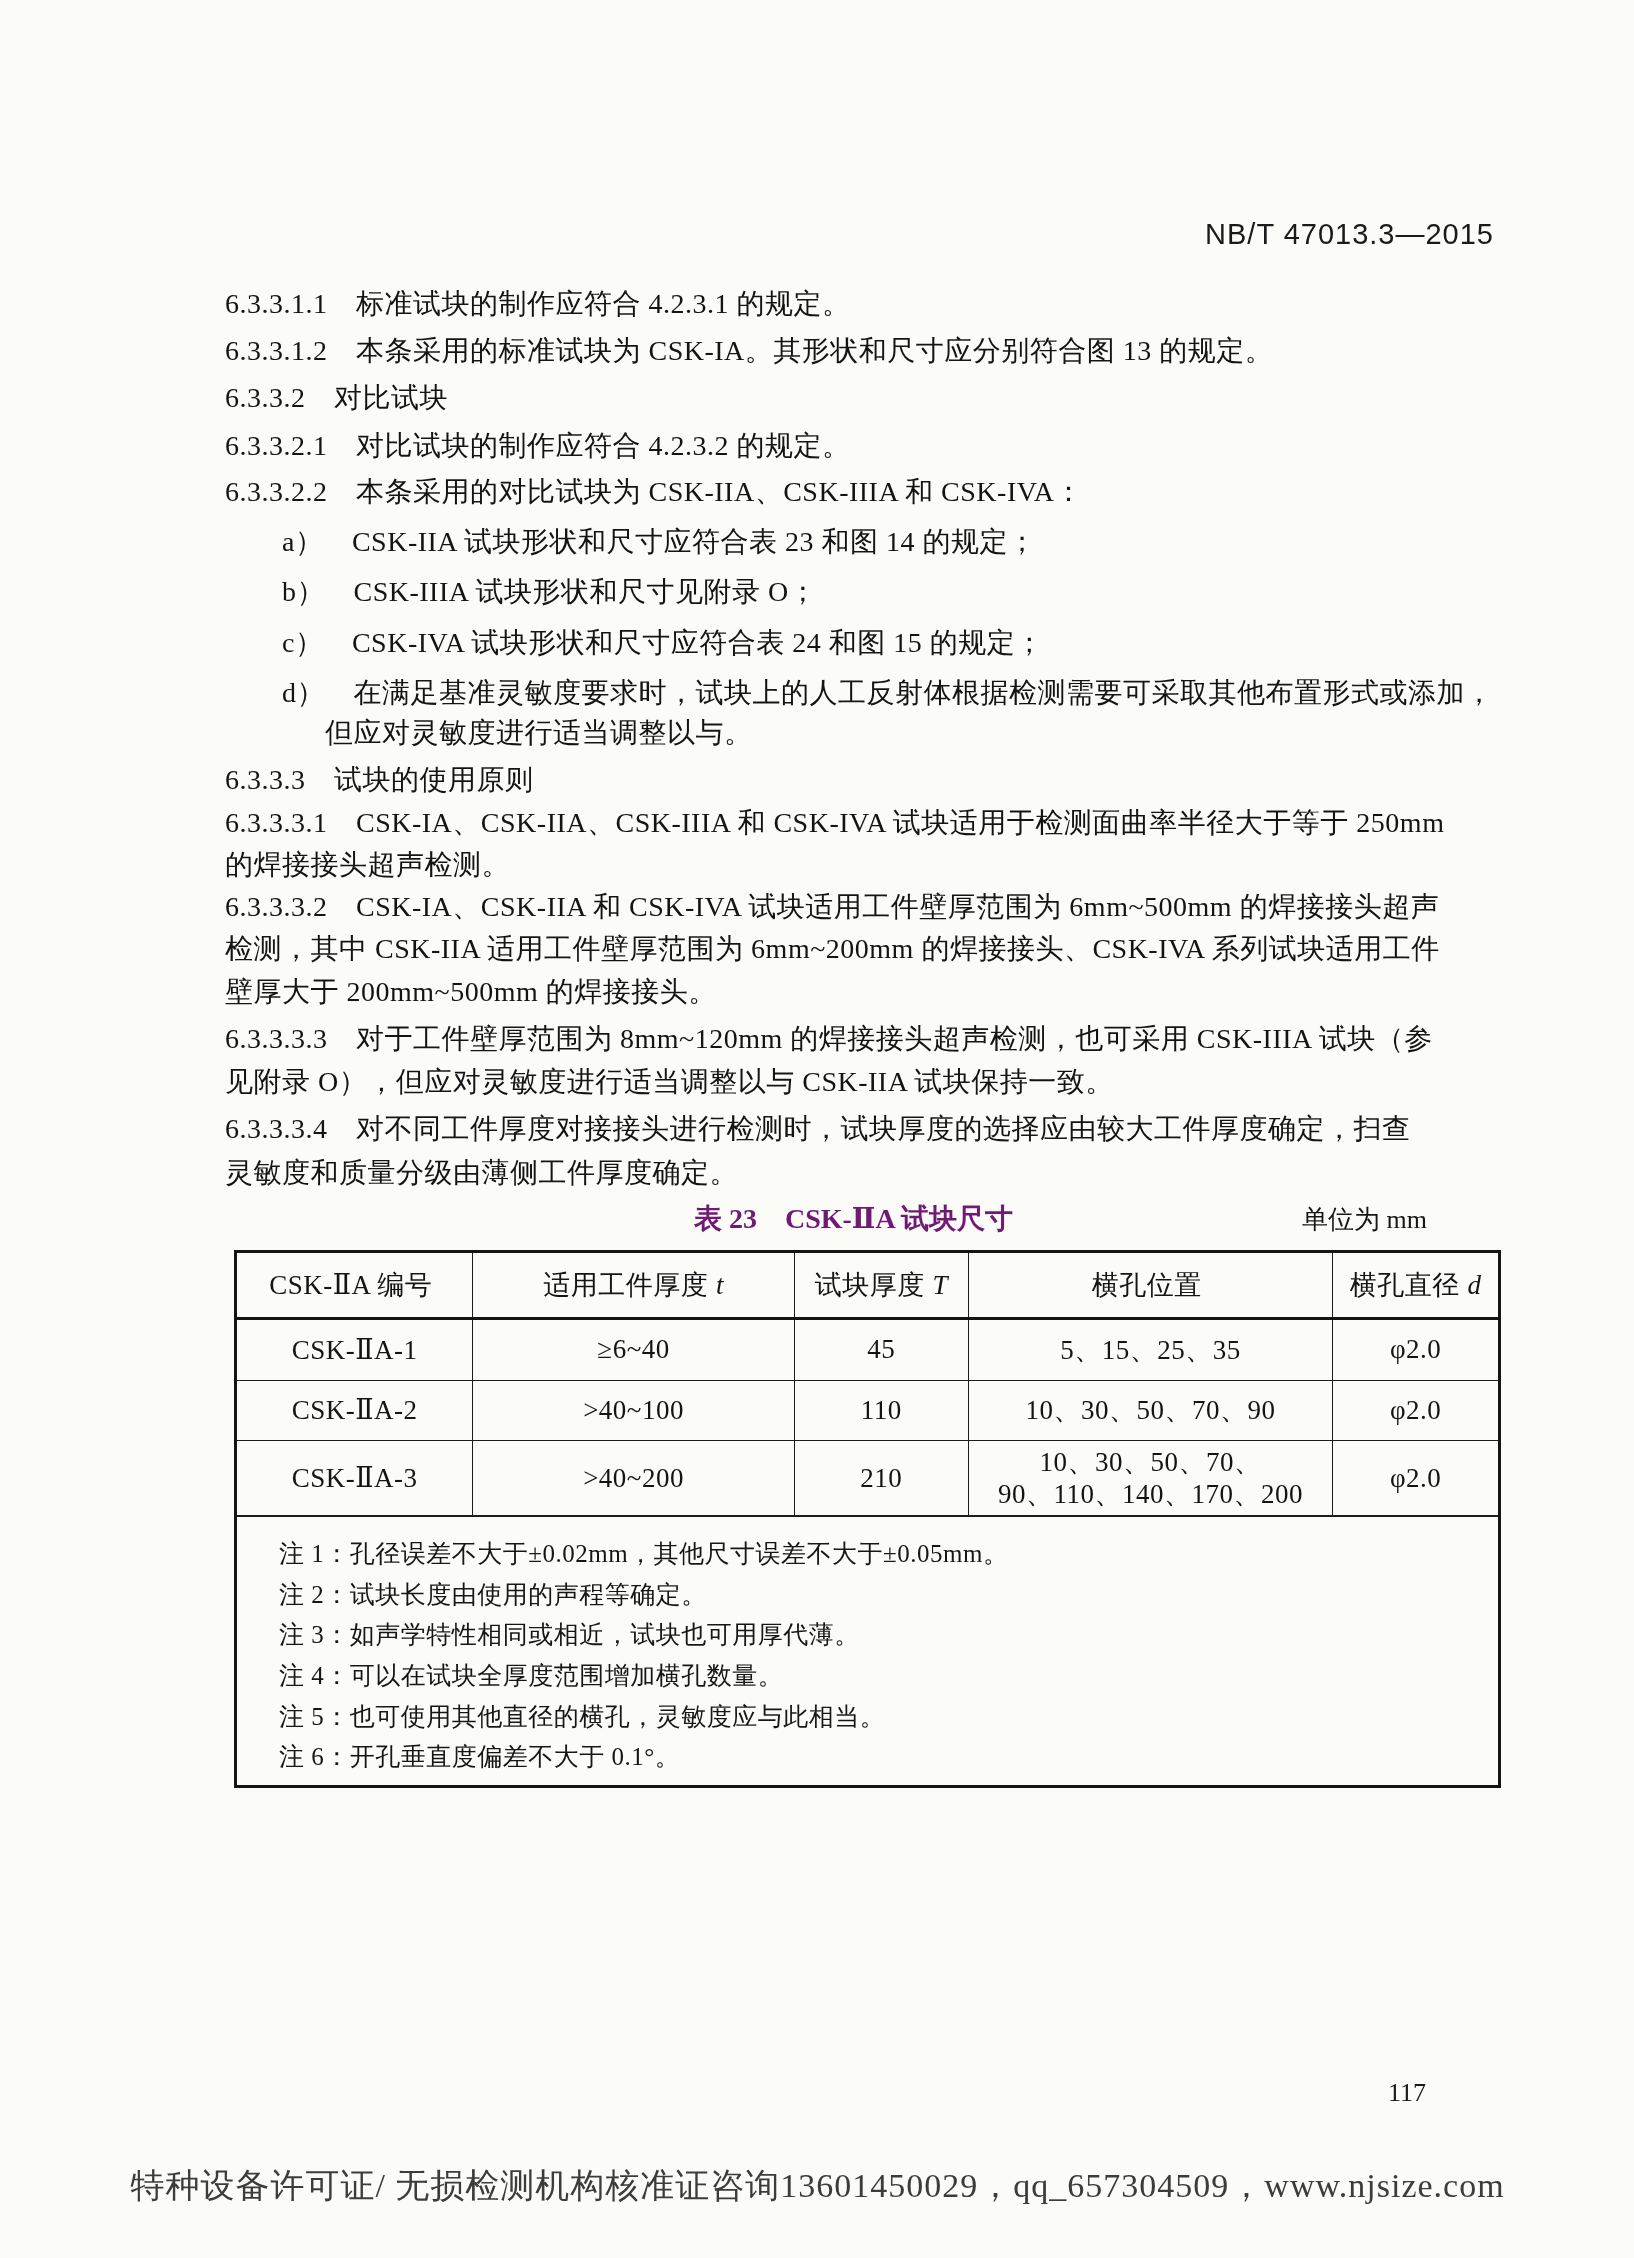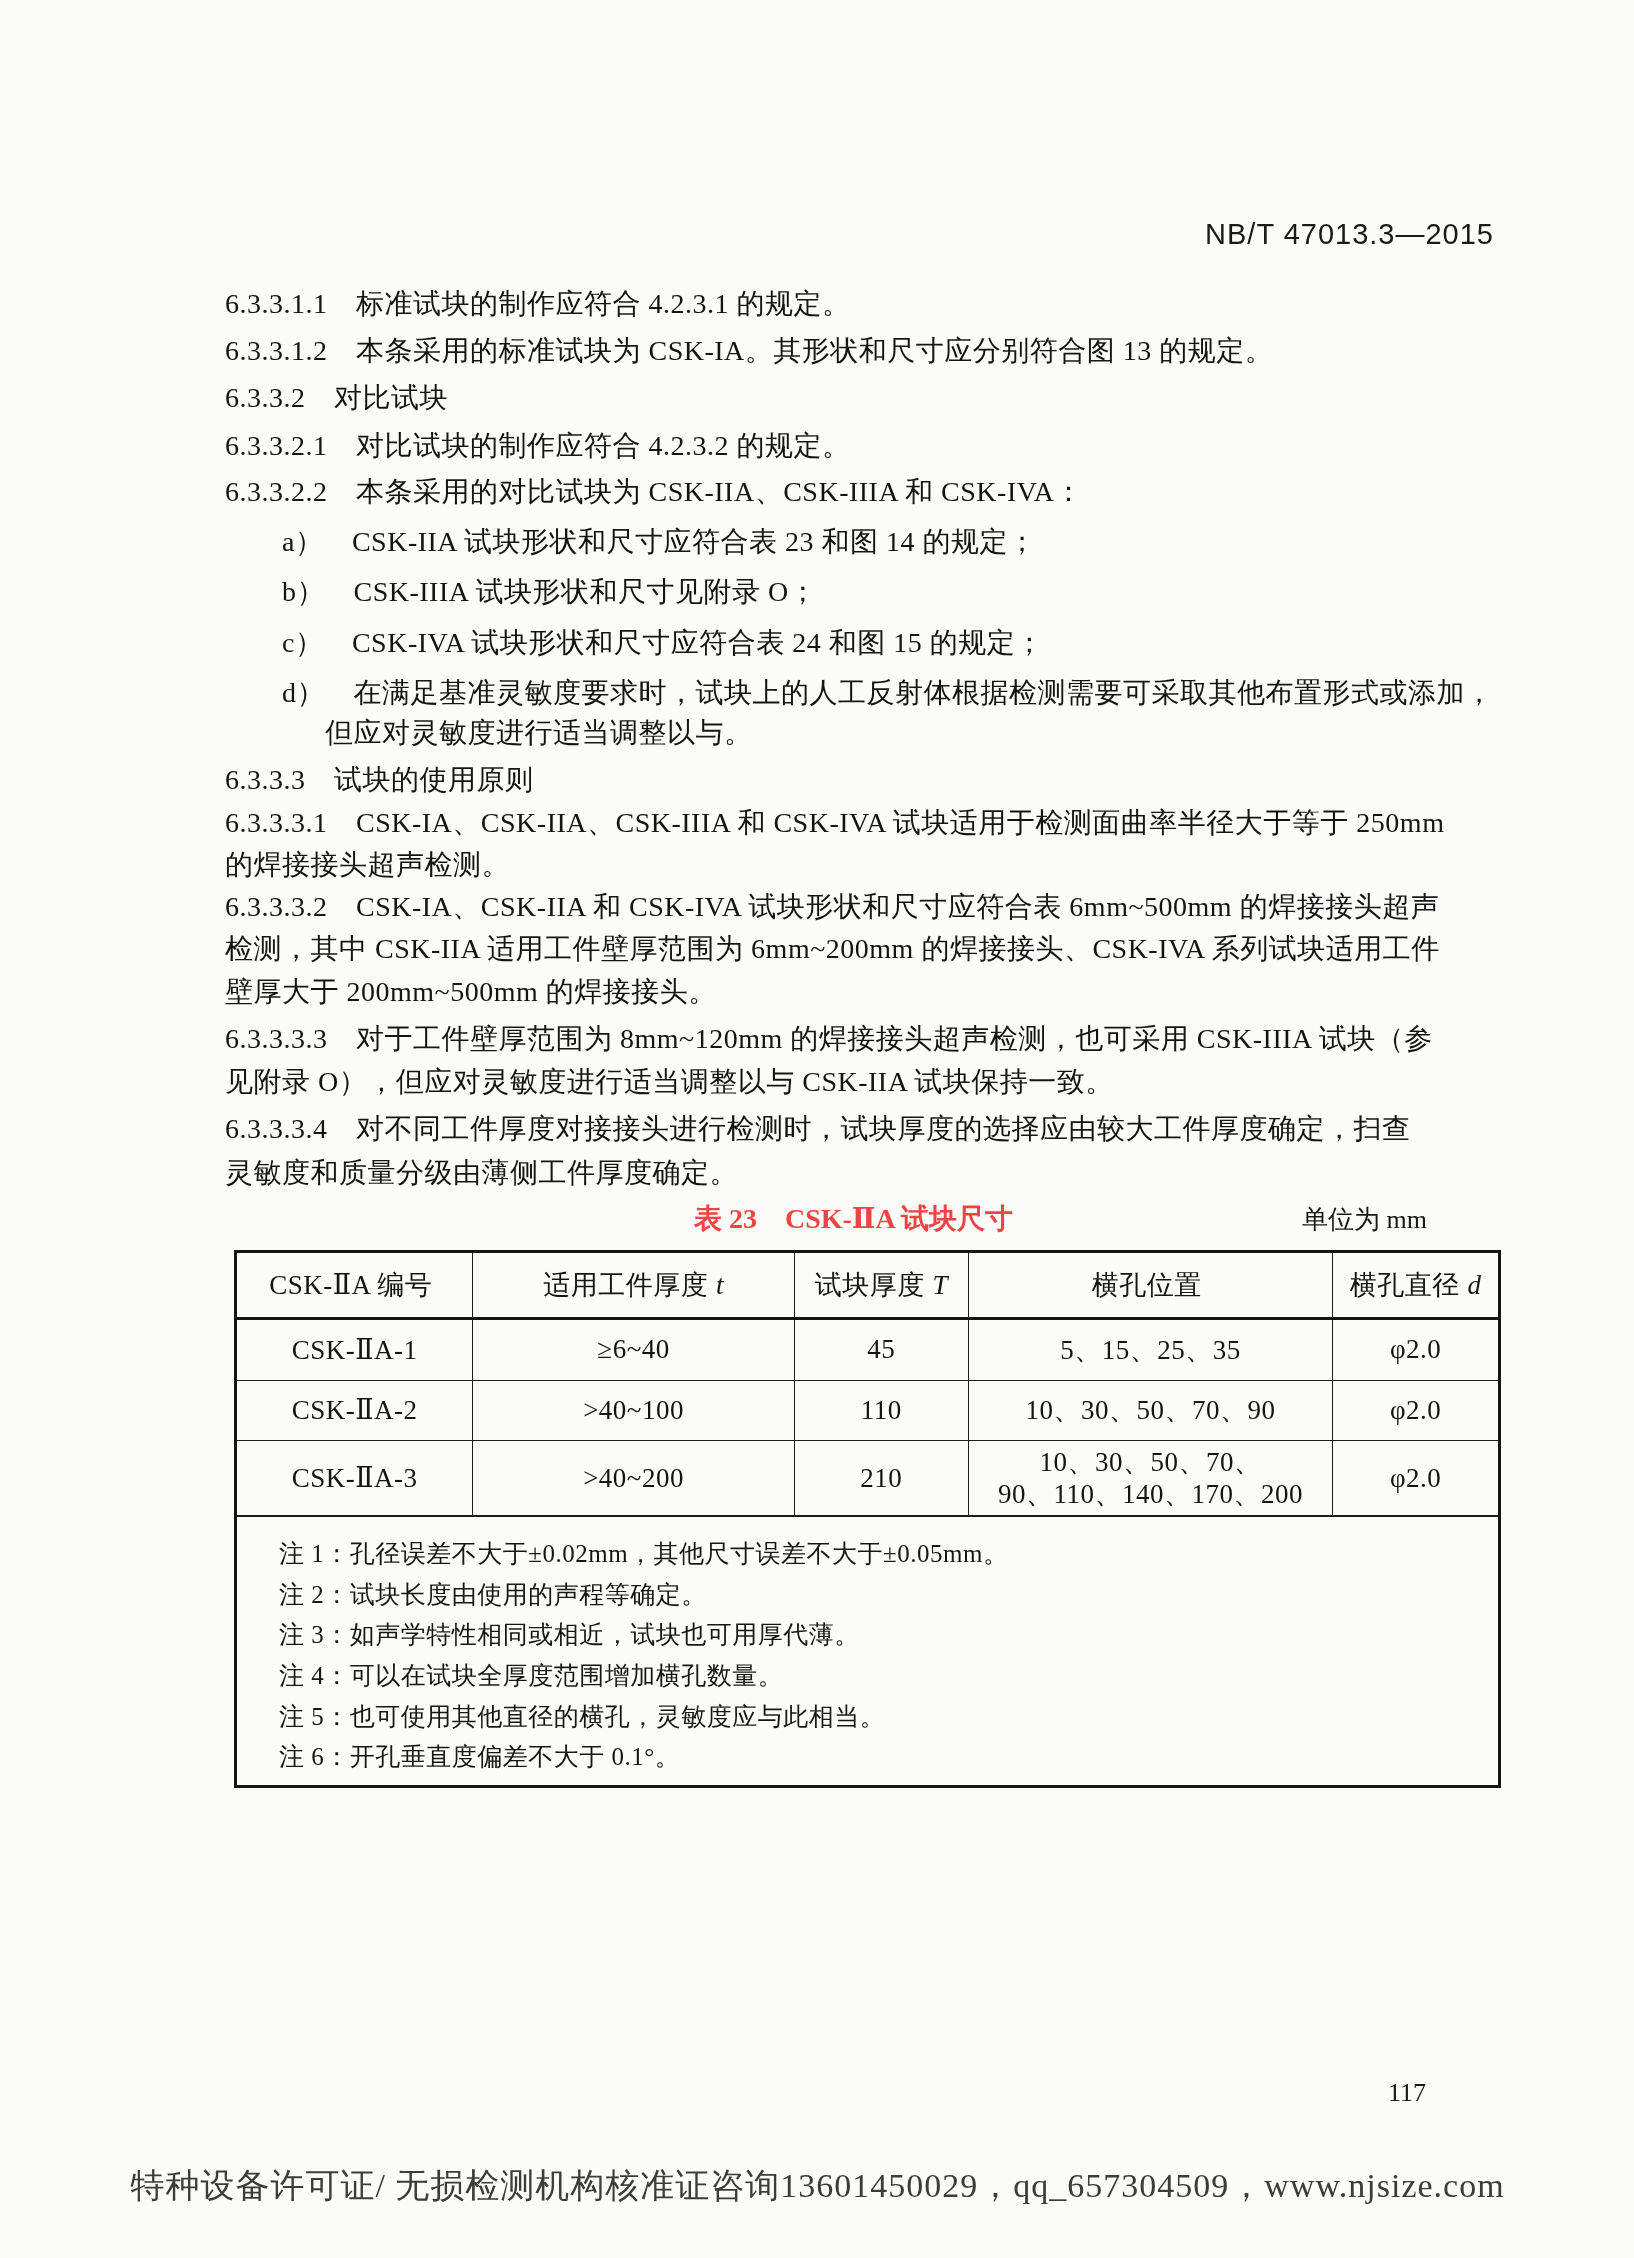--- a/index.html
+++ b/index.html
@@ -23,21 +23,21 @@
     color:#141414; letter-spacing:0.5px;
   }
   .indent-list { left:282px; }
   .indent-cont { left:325px; }
 
   .caption-row {
     position:absolute; left:220px; top:1200px; width:1267px; height:37px;
   }
   .caption-row .caption {
     display:block; text-align:center;
-    font-size:28px; font-weight:bold; color:#ef4444;
+    font-size:28px; font-weight:bold; color:#701a75;
   }
   .caption-row .unit {
     position:absolute; right:60px; top:1.9px;
     font-size:26px; font-weight:normal; color:#161616;
   }
 
   .table-wrap {
     position:absolute; left:220px; top:1250px;
     width:1267px; height:538px;
     border:3.9px solid #141414;
@@ -100,21 +100,21 @@
   <div class="bline" style="top:429px">6.3.3.2.1　对比试块的制作应符合 4.2.3.2 的规定。</div>
   <div class="bline" style="top:475px">6.3.3.2.2　本条采用的对比试块为 CSK-IIA、CSK-IIIA 和 CSK-IVA：</div>
   <div class="bline indent-list" style="top:525px">a）　CSK-IIA 试块形状和尺寸应符合表 23 和图 14 的规定；</div>
   <div class="bline indent-list" style="top:575px">b）　CSK-IIIA 试块形状和尺寸见附录 O；</div>
   <div class="bline indent-list" style="top:626px">c）　CSK-IVA 试块形状和尺寸应符合表 24 和图 15 的规定；</div>
   <div class="bline indent-list" style="top:676px">d）　在满足基准灵敏度要求时，试块上的人工反射体根据检测需要可采取其他布置形式或添加，</div>
   <div class="bline indent-cont" style="top:716px">但应对灵敏度进行适当调整以与。</div>
   <div class="bline" style="top:763px">6.3.3.3　试块的使用原则</div>
   <div class="bline" style="top:806px">6.3.3.3.1　CSK-IA、CSK-IIA、CSK-IIIA 和 CSK-IVA 试块适用于检测面曲率半径大于等于 250mm</div>
   <div class="bline" style="top:848px">的焊接接头超声检测。</div>
-  <div class="bline" style="top:890px">6.3.3.3.2　CSK-IA、CSK-IIA 和 CSK-IVA 试块形状和尺寸应符合表 6mm~500mm 的焊接接头超声</div>
+  <div class="bline" style="top:890px">6.3.3.3.2　CSK-IA、CSK-IIA 和 CSK-IVA 试块适用工件壁厚范围为 6mm~500mm 的焊接接头超声</div>
   <div class="bline" style="top:932px">检测，其中 CSK-IIA 适用工件壁厚范围为 6mm~200mm 的焊接接头、CSK-IVA 系列试块适用工件</div>
   <div class="bline" style="top:975px">壁厚大于 200mm~500mm 的焊接接头。</div>
   <div class="bline" style="top:1022px">6.3.3.3.3　对于工件壁厚范围为 8mm~120mm 的焊接接头超声检测，也可采用 CSK-IIIA 试块（参</div>
   <div class="bline" style="top:1065px">见附录 O），但应对灵敏度进行适当调整以与 CSK-IIA 试块保持一致。</div>
   <div class="bline" style="top:1112px">6.3.3.3.4　对不同工件厚度对接接头进行检测时，试块厚度的选择应由较大工件厚度确定，扫查</div>
   <div class="bline" style="top:1156px">灵敏度和质量分级由薄侧工件厚度确定。</div>
 
   <div class="caption-row">
     <span class="caption">表 23　CSK-ⅡA 试块尺寸</span>
     <span class="unit">单位为 mm</span>

